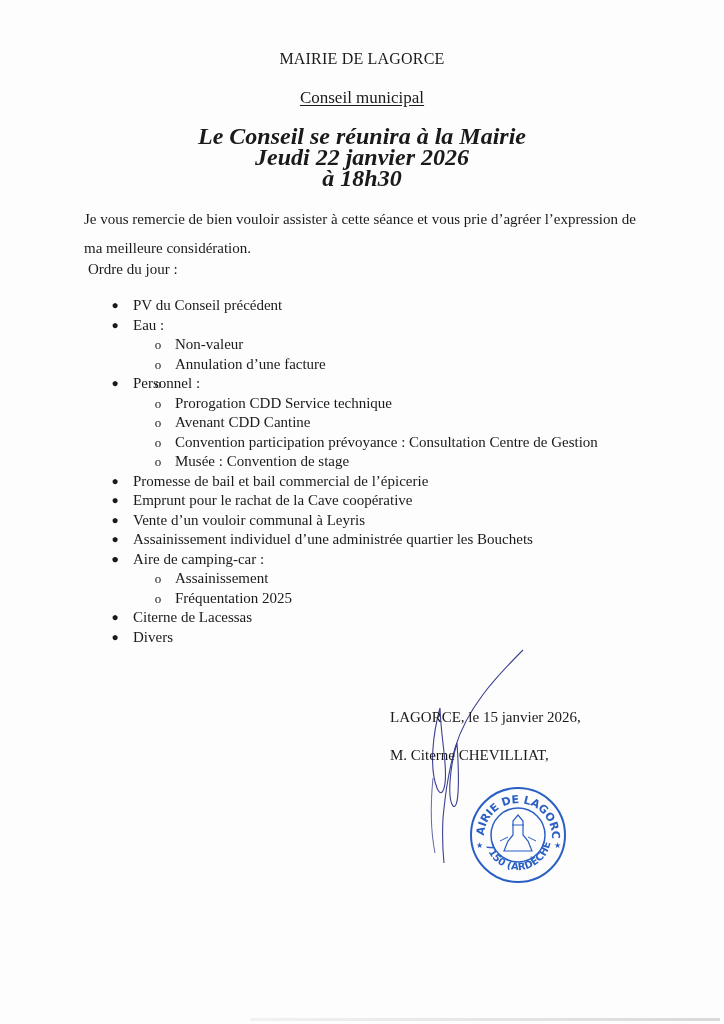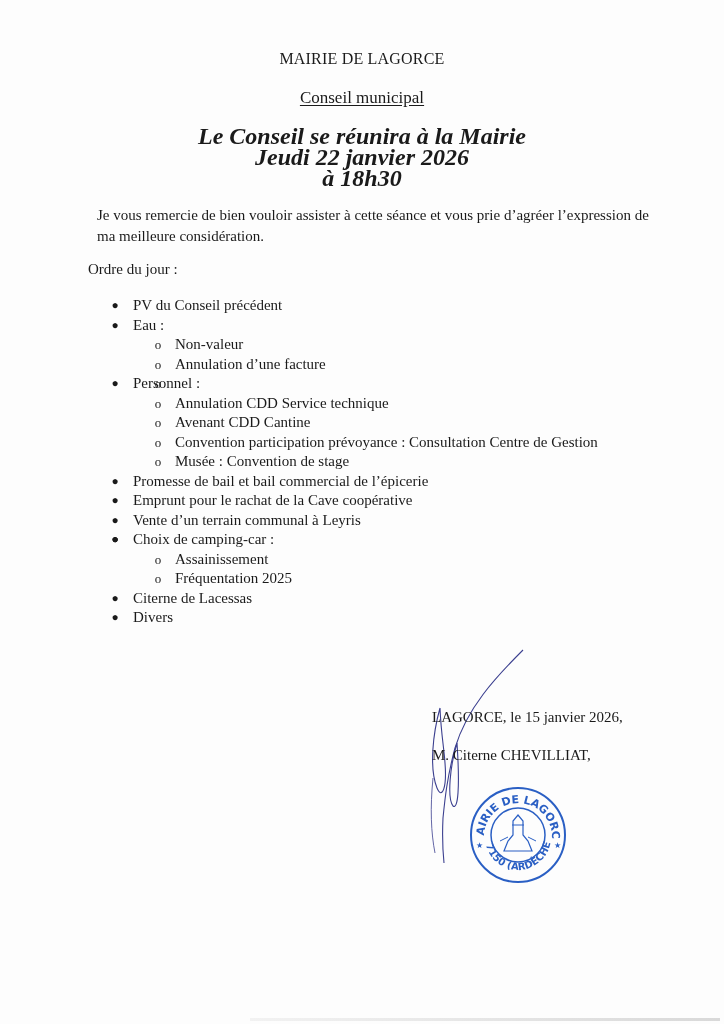--- a/index.html
+++ b/index.html
@@ -7,28 +7,28 @@
       width: 724px; height: 1024px; background: #fdfdfd;
       font-family: "Liberation Serif", "DejaVu Serif", serif;
       color: #1a1a1a; position: relative; overflow: hidden;
     }
     .page { position: absolute; inset: 0; }
     .center { position: absolute; left: 0; width: 724px; text-align: center; }
     .org { top: 50px; font-size: 16px; letter-spacing: 0.2px; }
     .subtitle { top: 88px; font-size: 17px; text-decoration: underline; text-underline-offset: 2px; text-align: center; }
     .headline { top: 126px; font-size: 24px; font-style: italic; font-weight: bold; line-height: 21px; }
     .headline div { height: 21px; }
-    .intro { position: absolute; left: 97px; top: 205px; width: 570px; font-size: 15px; line-height: 21px; }
+    .intro { position: absolute; left: 84px; top: 205px; width: 570px; font-size: 15px; line-height: 29px; }
     .agenda-label { position: absolute; left: 88px; top: 261px; font-size: 15px; text-underline-offset: 2px; }
     .agenda { position: absolute; left: 0; top: 296px; width: 724px; font-size: 15px; line-height: 19.5px; }
     .item { position: relative; padding-left: 133px; }
     .item .bullet { position: absolute; left: 110px; top: 0; width: 10px; text-align: center; font-size: 12px; }
     .sub { position: relative; padding-left: 175px; padding-right: 60px; }
     .sub .circle { position: absolute; left: 153px; top: 0; width: 10px; text-align: center; font-size: 13px; }
-    .signoff { position: absolute; left: 390px; top: 707px; font-size: 15px; line-height: 20px; margin-left: 42px; }
+    .signoff { position: absolute; left: 390px; top: 707px; font-size: 15px; line-height: 20px; }
     .signoff .gap { height: 18px; }
     .signature { position: absolute; left: 395px; top: 648px; width: 150px; height: 220px; pointer-events: none; }
     .stamp { position: absolute; left: 468px; top: 785px; width: 100px; height: 100px; }
     .bottom-edge { position: absolute; left: 250px; right: 4px; top: 1018px; height: 3px; background: linear-gradient(to right, #f2f2f2, #d9d9d9); }
   </style>
 </head>
 <body>
 
 <div class="page">
 
@@ -45,30 +45,30 @@
 
   <div class="agenda-label">Ordre du jour :</div>
 
   <div class="agenda" id="agenda">
       <div class="item"><span class="bullet">●</span><span>PV du Conseil précédent</span></div>
       <div class="item"><span class="bullet">●</span><span>Eau :</span></div>
       <div class="sub"><span class="circle">o</span><span>Non-valeur</span></div>
       <div class="sub"><span class="circle">o</span><span>Annulation d’une facture</span></div>
       <div class="sub"><span class="circle">o</span></div>
       <div class="item"><span class="bullet">●</span><span>Personnel :</span></div>
-      <div class="sub"><span class="circle">o</span><span>Annulation CDD Service technique</span></div>
+      <div class="sub"><span class="circle">o</span><span>Prorogation CDD Service technique</span></div>
       <div class="sub"><span class="circle">o</span><span>Avenant CDD Cantine</span></div>
       <div class="sub"><span class="circle">o</span><span>Convention participation prévoyance : Consultation Centre de Gestion</span></div>
       <div class="sub"><span class="circle">o</span><span>Musée : Convention de stage</span></div>
       <div class="item"><span class="bullet">●</span><span>Promesse de bail et bail commercial de l’épicerie</span></div>
       <div class="item"><span class="bullet">●</span><span>Emprunt pour le rachat de la Cave coopérative</span></div>
-      <div class="item"><span class="bullet">●</span><span>Vente d’un terrain communal à Leyris</span></div>
+      <div class="item"><span class="bullet">●</span><span>Vente d’un vouloir communal à Leyris</span></div>
+      <div class="item"><span class="bullet">●</span><span>Assainissement individuel d’une administrée quartier les Bouchets</span></div>
       <div class="item"><span class="bullet">●</span></div>
-      <div class="item"><span class="bullet">●</span></div>
-      <div class="item"><span class="bullet">●</span><span>Choix de camping-car :</span></div>
+      <div class="item"><span class="bullet">●</span><span>Aire de camping-car :</span></div>
       <div class="sub"><span class="circle">o</span><span>Assainissement</span></div>
       <div class="sub"><span class="circle">o</span><span>Fréquentation 2025</span></div>
       <div class="item"><span class="bullet">●</span><span>Citerne de Lacessas</span></div>
       <div class="item"><span class="bullet">●</span><span>Divers</span></div>
     </div>
 
   <svg class="signature" viewBox="0 0 150 220">
     <path id="sig1" d="M128 2 C 100 30, 72 60, 60 100 C 52 130, 50 150, 48 170 C 47 190, 48 205, 49 215" fill="none" stroke-width="1.1" stroke="#3b3f8f"></path>
     <path id="sig2" d="M45 60 C 38 85, 34 120, 42 140 C 47 152, 52 140, 50 115 C 49 100, 46 85, 45 60" fill="none" stroke-width="1.1" stroke="#3b3f8f"></path>
     <path id="sig3" d="M62 95 C 55 118, 52 150, 58 158 C 63 162, 65 140, 62 95" fill="none" stroke-width="1.1" stroke="#3b3f8f"></path>

